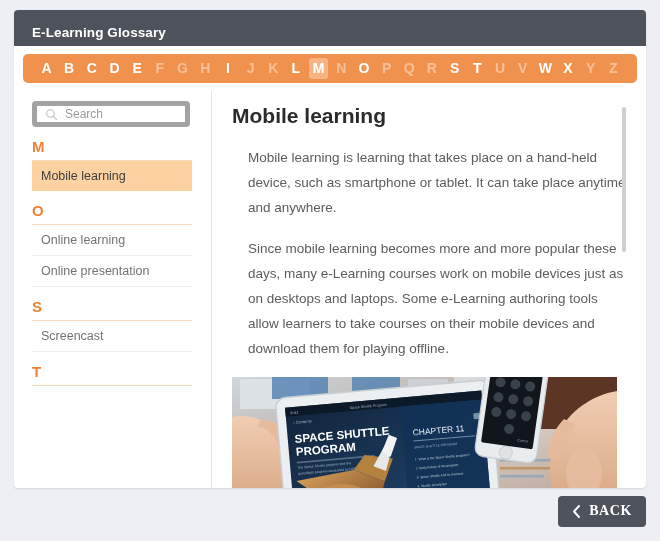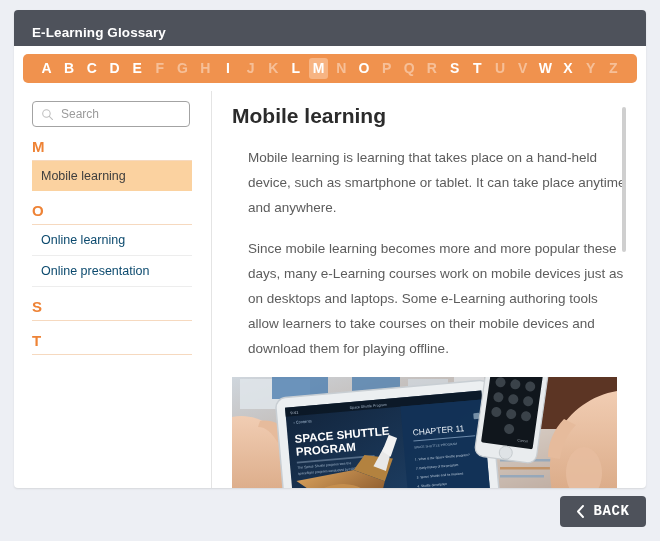--- a/index.html
+++ b/index.html
@@ -87,21 +87,21 @@
     width: 198px;
     box-sizing: border-box;
     padding: 10px 0 0 18px;
     border-right: 1px solid #e4e4e4;
     position: relative;
     overflow: hidden;
   }
   .search-box {
     width: 158px;
     height: 26px;
-    border: 1px solid #a3a3a3;
+    border: 5px solid #a3a3a3;
     border-radius: 4px;
     display: flex;
     align-items: center;
     padding: 0 8px;
     box-sizing: border-box;
     background: #fff;
   }
   .search-icon {
     width: 13px;
     height: 13px;
@@ -129,21 +129,21 @@
     line-height: 16px;
   }
   .sec-rule {
     height: 1px;
     background: #f6d9bf;
     width: 160px;
     margin: 5px 0 0 0;
   }
   .term {
     font-size: 12.5px;
-    color: #0c4a6e;
+    color: #737373;
     padding: 8px 0 8px 9px;
     width: 160px;
     box-sizing: border-box;
     border-bottom: 1px solid #ededed;
     line-height: 14px;
   }
   .term.selected {
     background: #fbd2a0;
     color: #3d3d3d;
     border-bottom: none;
@@ -210,21 +210,21 @@
     align-items: center;
     gap: 10px;
   }
   .nav-btn {
     background: #4e525b;
     color: #ffffff;
     border: none;
     border-radius: 4px;
     height: 31px;
     min-width: 86px;
-    font-family: Liberation Mono, monospace;
+    font-family: Liberation Serif, serif;
     font-size: 14px;
     font-weight: bold;
     letter-spacing: 0.6px;
     display: flex;
     align-items: center;
     justify-content: center;
     gap: 8px;
     cursor: pointer;
     padding: 4px 14px;
   }
@@ -283,20 +283,21 @@
       <div id="sidebar-sections">
           <div class="sec-letter">M</div>
           <div class="sec-rule"></div>
           <div class="term selected">Mobile learning</div>
           <div class="sec-letter">O</div>
           <div class="sec-rule"></div>
           <div class="term">Online learning</div>
           <div class="term">Online presentation</div>
           <div class="sec-letter">S</div>
           <div class="sec-rule"></div>
+          <div class="term">Screencast</div>
           <div class="sec-letter">T</div>
           <div class="sec-rule"></div>
         </div>
     </div>
 
     <div class="content">
       <h1 class="content-title">Mobile learning</h1>
       <p class="content-p">Mobile learning is learning that takes place on a hand-held device, such as smartphone or tablet. It can take place anytime and anywhere.</p>
       <p class="content-p">Since mobile learning becomes more and more popular these days, many e-Learning courses work on mobile devices just as on desktops and laptops. Some e-Learning authoring tools allow learners to take courses on their mobile devices and download them for playing offline.</p>
 

